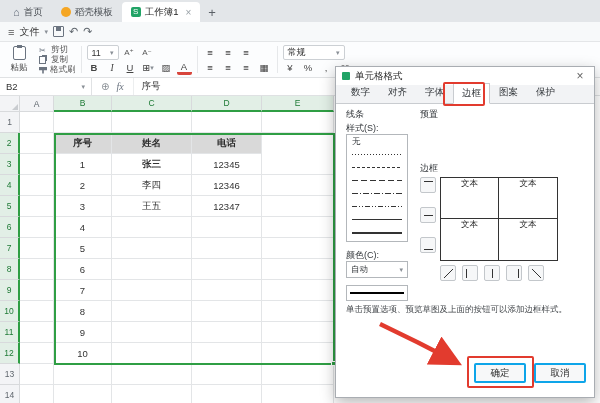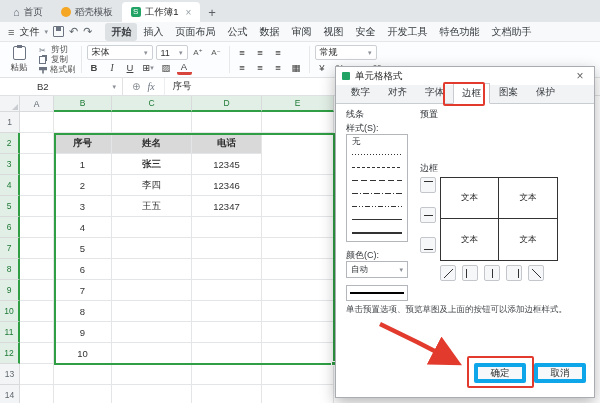--- a/index.html
+++ b/index.html
@@ -50,21 +50,21 @@
   .combo.nf{width:62px;}
   .combo .caret{margin-left:auto;}
   .tbtn{min-width:15px;height:15px;display:flex;align-items:center;justify-content:center;font-size:9.5px;color:#444;border-radius:2px;}
   .tbtn.b{font-weight:bold;}
   .tbtn.i{font-style:italic;font-family:"Liberation Serif","DejaVu Serif",serif;}
   .tbtn.u{text-decoration:underline;}
   .tbtn.fc{border-bottom:3px solid #d8453c;height:14px;}
   .tbtn.tiny{font-size:8px;color:#555;}
 
   
-  .formulabar{position:absolute;top:78px;left:0;right:0;height:18px;background:#fff;border-bottom:1px solid #dfe1e3;display:flex;align-items:center;padding-left:31px;}
+  .formulabar{position:absolute;top:78px;left:0;right:0;height:18px;background:#fff;border-bottom:1px solid #dfe1e3;display:flex;align-items:center;}
   .namebox{width:92px;height:100%;border-right:1px solid #e0e2e4;display:flex;align-items:center;padding:0 6px;font-size:9.5px;color:#333;}
   .namebox .caret{margin-left:auto;}
   .fx-zone{display:flex;align-items:center;gap:7px;padding:0 9px;border-right:1px solid #eceeef;height:100%;}
   .fx-plus{color:#8a9096;font-size:10px;}
   .fx-lbl{font-style:italic;color:#6b7480;font-family:"Liberation Serif","DejaVu Serif",serif;font-size:10px;}
   .f-content{padding:0 8px;font-size:9.5px;color:#333;}
 
   
   .grid{position:absolute;top:96px;left:0;right:0;bottom:0;background:#fff;overflow:hidden;}
   .col-row{display:flex;height:16px;}
@@ -122,27 +122,27 @@
   .bb .g{display:block;width:9px;height:9px;}
   .bb-top{border-top:1px solid #333;}
   .bb-bottom{border-bottom:1px solid #333;}
   .bb-inner-horizontal{background:linear-gradient(#333,#333) center/100% 1px no-repeat;}
   .bb-left{border-left:1px solid #333;}
   .bb-right{border-right:1px solid #333;}
   .bb-inner-vertical{background:linear-gradient(#333,#333) center/1px 100% no-repeat;}
   .bb-diagonal-down{background:linear-gradient(to bottom right,transparent 45%,#333 45% 55%,transparent 55%);}
   .bb-diagonal-up{background:linear-gradient(to top right,transparent 45%,#333 45% 55%,transparent 55%);}
   .b-preview{position:absolute;left:104px;top:73px;width:118px;height:84px;border:1px solid #333;display:grid;grid-template-columns:1fr 1fr;grid-template-rows:1fr 1fr;background:#fff;}
-  .b-cell{display:flex;align-items:center;justify-content:center;font-size:8.5px;color:#2b2b2b;}
+  .b-cell{display:flex;justify-content:center;font-size:8.5px;color:#2b2b2b;}
   .b-cell:nth-child(1){border-right:1px solid #333;border-bottom:1px solid #333;}
   .b-cell:nth-child(2){border-bottom:1px solid #333;}
   .b-cell:nth-child(3){border-right:1px solid #333;}
   .d-hint{position:absolute;left:10px;top:200px;width:242px;font-size:8.5px;color:#44484c;line-height:1.3;}
   .d-buttons{position:absolute;right:8px;top:259px;display:flex;gap:8px;}
-  .d-btn{width:52px;height:20px;border:4px solid #0ea5e9;background:#f7f8f9;font-size:9.5px;display:flex;align-items:center;justify-content:center;color:#2b2b2b;border-radius:2px;}
+  .d-btn{width:52px;height:20px;border:2px solid #0ea5e9;background:#f7f8f9;font-size:9.5px;display:flex;align-items:center;justify-content:center;color:#2b2b2b;border-radius:2px;}
 
   
   .anno{position:absolute;border:2px solid var(--annotation-red,#e23b2e);border-radius:2px;pointer-events:none;z-index:60;}
   .anno-tab{left:443px;top:82px;width:42px;height:24px;}
   .anno-ok{left:467px;top:356px;width:67px;height:32px;}
   .anno-arrow{position:absolute;left:372px;top:318px;width:100px;height:58px;z-index:60;pointer-events:none;}
 </style>
 </head>
 <body>
 
@@ -167,33 +167,20 @@
     <div class="tb-newtab">+</div>
   </div>
 
   <div class="menubar">
     <span class="hamburger">≡</span>
     <span class="m-file">文件</span>
     <span class="caret">▾</span>
     <span class="qi-save"></span>
     <span class="qi">↶</span>
     <span class="qi">↷</span>
-    <div id="menu-tabs">
-        <span class="m-tab active">开始</span>
-        <span class="m-tab">插入</span>
-        <span class="m-tab">页面布局</span>
-        <span class="m-tab">公式</span>
-        <span class="m-tab">数据</span>
-        <span class="m-tab">审阅</span>
-        <span class="m-tab">视图</span>
-        <span class="m-tab">安全</span>
-        <span class="m-tab">开发工具</span>
-        <span class="m-tab">特色功能</span>
-        <span class="m-tab">文档助手</span>
-      </div>
   </div>
 
   <div class="toolbar">
     <div class="tb-paste">
       <span class="clipboard"></span>
       <span class="tb-lbl">粘贴</span>
     </div>
     <div class="tb-stack">
       <div class="tb-mini">
         <span class="mini-ic">✂</span>
@@ -204,24 +191,20 @@
         <span>复制</span>
       </div>
       <div class="tb-mini">
         <span class="brush-ic"></span>
         <span>格式刷</span>
       </div>
     </div>
     <div class="sep"></div>
     <div class="tb-2col">
       <div class="tb-row">
-        <div class="combo w">
-          <span>宋体</span>
-          <span class="caret">▾</span>
-        </div>
         <div class="combo sm">
           <span>11</span>
           <span class="caret">▾</span>
         </div>
         <div class="tbtn tiny">A⁺</div>
         <div class="tbtn tiny">A⁻</div>
       </div>
       <div class="tb-row">
         <div class="tbtn b">B</div>
         <div class="tbtn i">I</div>

